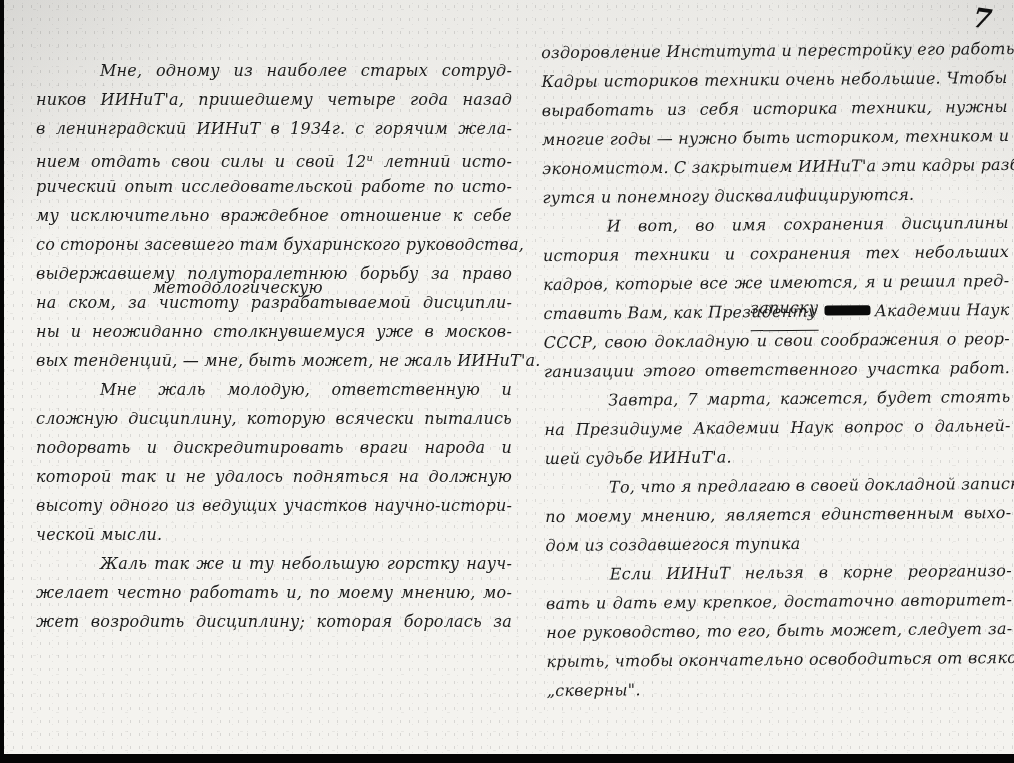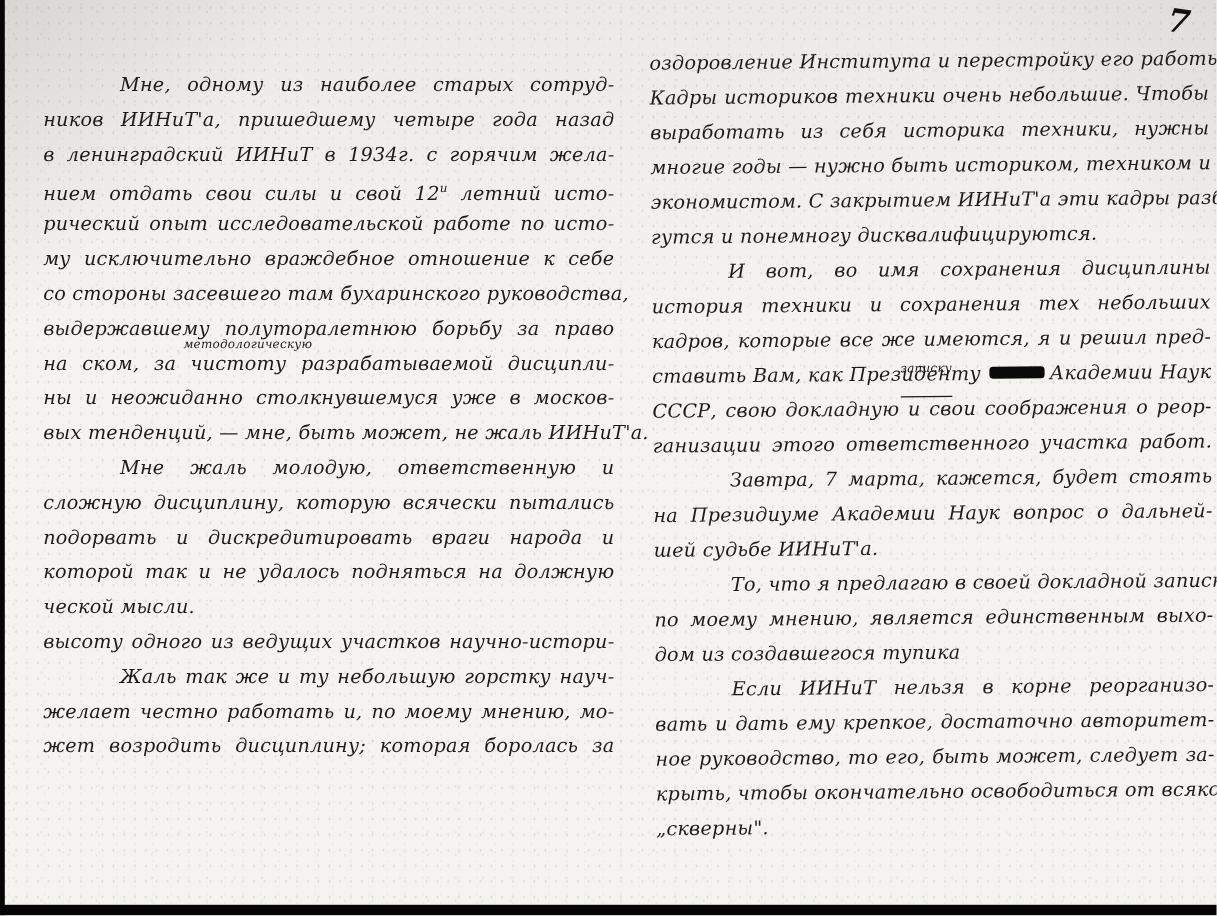--- a/index.html
+++ b/index.html
@@ -49,21 +49,21 @@
     white-space: nowrap;
     text-align: justify;
     text-align-last: justify;
   }
   .line.short { text-align-last: left; }
   .line.indent { text-indent: 64px; }
   .sup { font-size: 10px; vertical-align: super; }
   .ins-anchor { position: relative; display: inline-block; width: 0; }
   .ins-above {
     position: absolute; left: -6px; bottom: 15px;
-    font-size: 10px; line-height: 11px; white-space: nowrap;
+    font-size: 16px; line-height: 11px; white-space: nowrap;
     color: #191919;
     margin-top: 36px;
   }
   .ins-above.u { border-bottom: 1px solid #191919; padding-bottom: 17px; }
   .blob {
     display: inline-block; width: 46px; height: 10px;
     background: #0a0a0a; border-radius: 3px;
     vertical-align: middle; margin: 0 4px 3px 2px;
   }
 </style>
@@ -83,22 +83,22 @@
       <div class="line"><span>му исключительно враждебное отношение к себе</span></div>
       <div class="line"><span>со стороны засевшего там бухаринского руководства,</span></div>
       <div class="line"><span>выдержавшему полуторалетнюю борьбу за право</span></div>
       <div class="line"><span>на ском, за </span><span class="ins-anchor"><span class="ins-above">методологическую</span></span><span>чистоту разрабатываемой дисципли-</span></div>
       <div class="line"><span>ны и неожиданно столкнувшемуся уже в москов-</span></div>
       <div class="line"><span>вых тенденций, — мне, быть может, не жаль ИИНиТ'а.</span></div>
       <div class="line indent"><span>Мне жаль молодую, ответственную и</span></div>
       <div class="line"><span>сложную дисциплину, которую всячески пытались</span></div>
       <div class="line"><span>подорвать и дискредитировать враги народа и</span></div>
       <div class="line"><span>которой так и не удалось подняться на должную</span></div>
+      <div class="line"><span>высоту одного из ведущих участков научно-истори-</span></div>
       <div class="line short"><span>ческой мысли.</span></div>
-      <div class="line"><span>высоту одного из ведущих участков научно-истори-</span></div>
       <div class="line indent"><span>Жаль так же и ту небольшую горстку науч-</span></div>
       <div class="line"><span>желает честно работать и, по моему мнению, мо-</span></div>
       <div class="line"><span>жет возродить дисциплину; которая боролась за</span></div>
     </div>
   <div class="page page-right" id="page-right">
       <div class="line"><span>оздоровление Института и перестройку его работы.</span></div>
       <div class="line"><span>Кадры историков техники очень небольшие. Чтобы</span></div>
       <div class="line"><span>выработать из себя историка техники, нужны</span></div>
       <div class="line"><span>многие годы — нужно быть историком, техником и</span></div>
       <div class="line"><span>экономистом. С закрытием ИИНиТ'а эти кадры разбе-</span></div>

